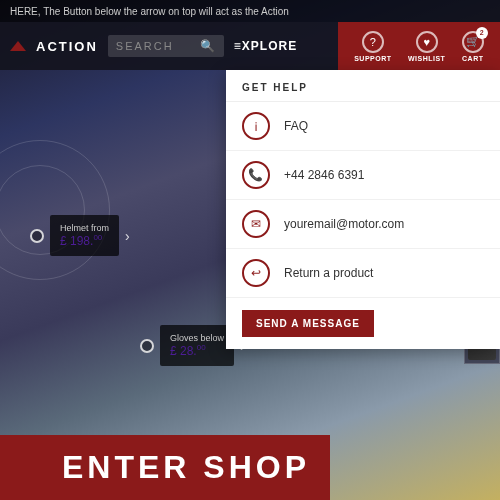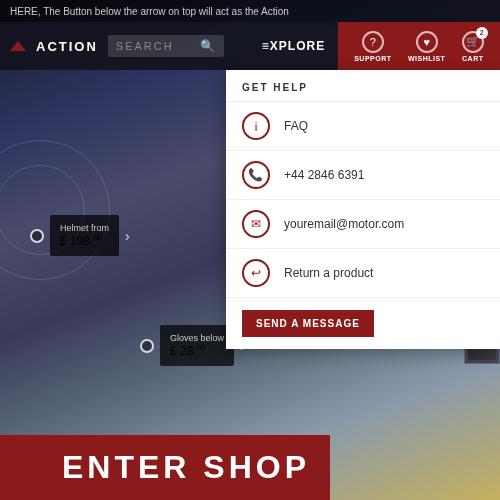--- a/index.html
+++ b/index.html
@@ -106,21 +106,20 @@
 
     .nav-explore {
       color: #ffffff;
       font-size: 12px;
       font-weight: bold;
       letter-spacing: 1px;
       cursor: pointer;
       display: flex;
       align-items: center;
       gap: 3px;
-      margin-left: 28px;
     }
 
     
     .support-panel-top {
       position: absolute;
       top: 22px;
       right: 0;
       width: 162px;
       height: 48px;
       background: #8b1a1a;
@@ -279,21 +278,21 @@
     }
 
     .hotspot-label .product-name {
       font-size: 9px;
       color: #ccc;
     }
 
     .hotspot-label .product-price {
       font-size: 12px;
       font-weight: normal;
-      color: #000000;
+      color: #4c1d95;
     }
 
     .hotspot-arrow {
       color: rgba(255,255,255,0.8);
       font-size: 14px;
     }
 
     
     .enter-shop {
       position: absolute;

